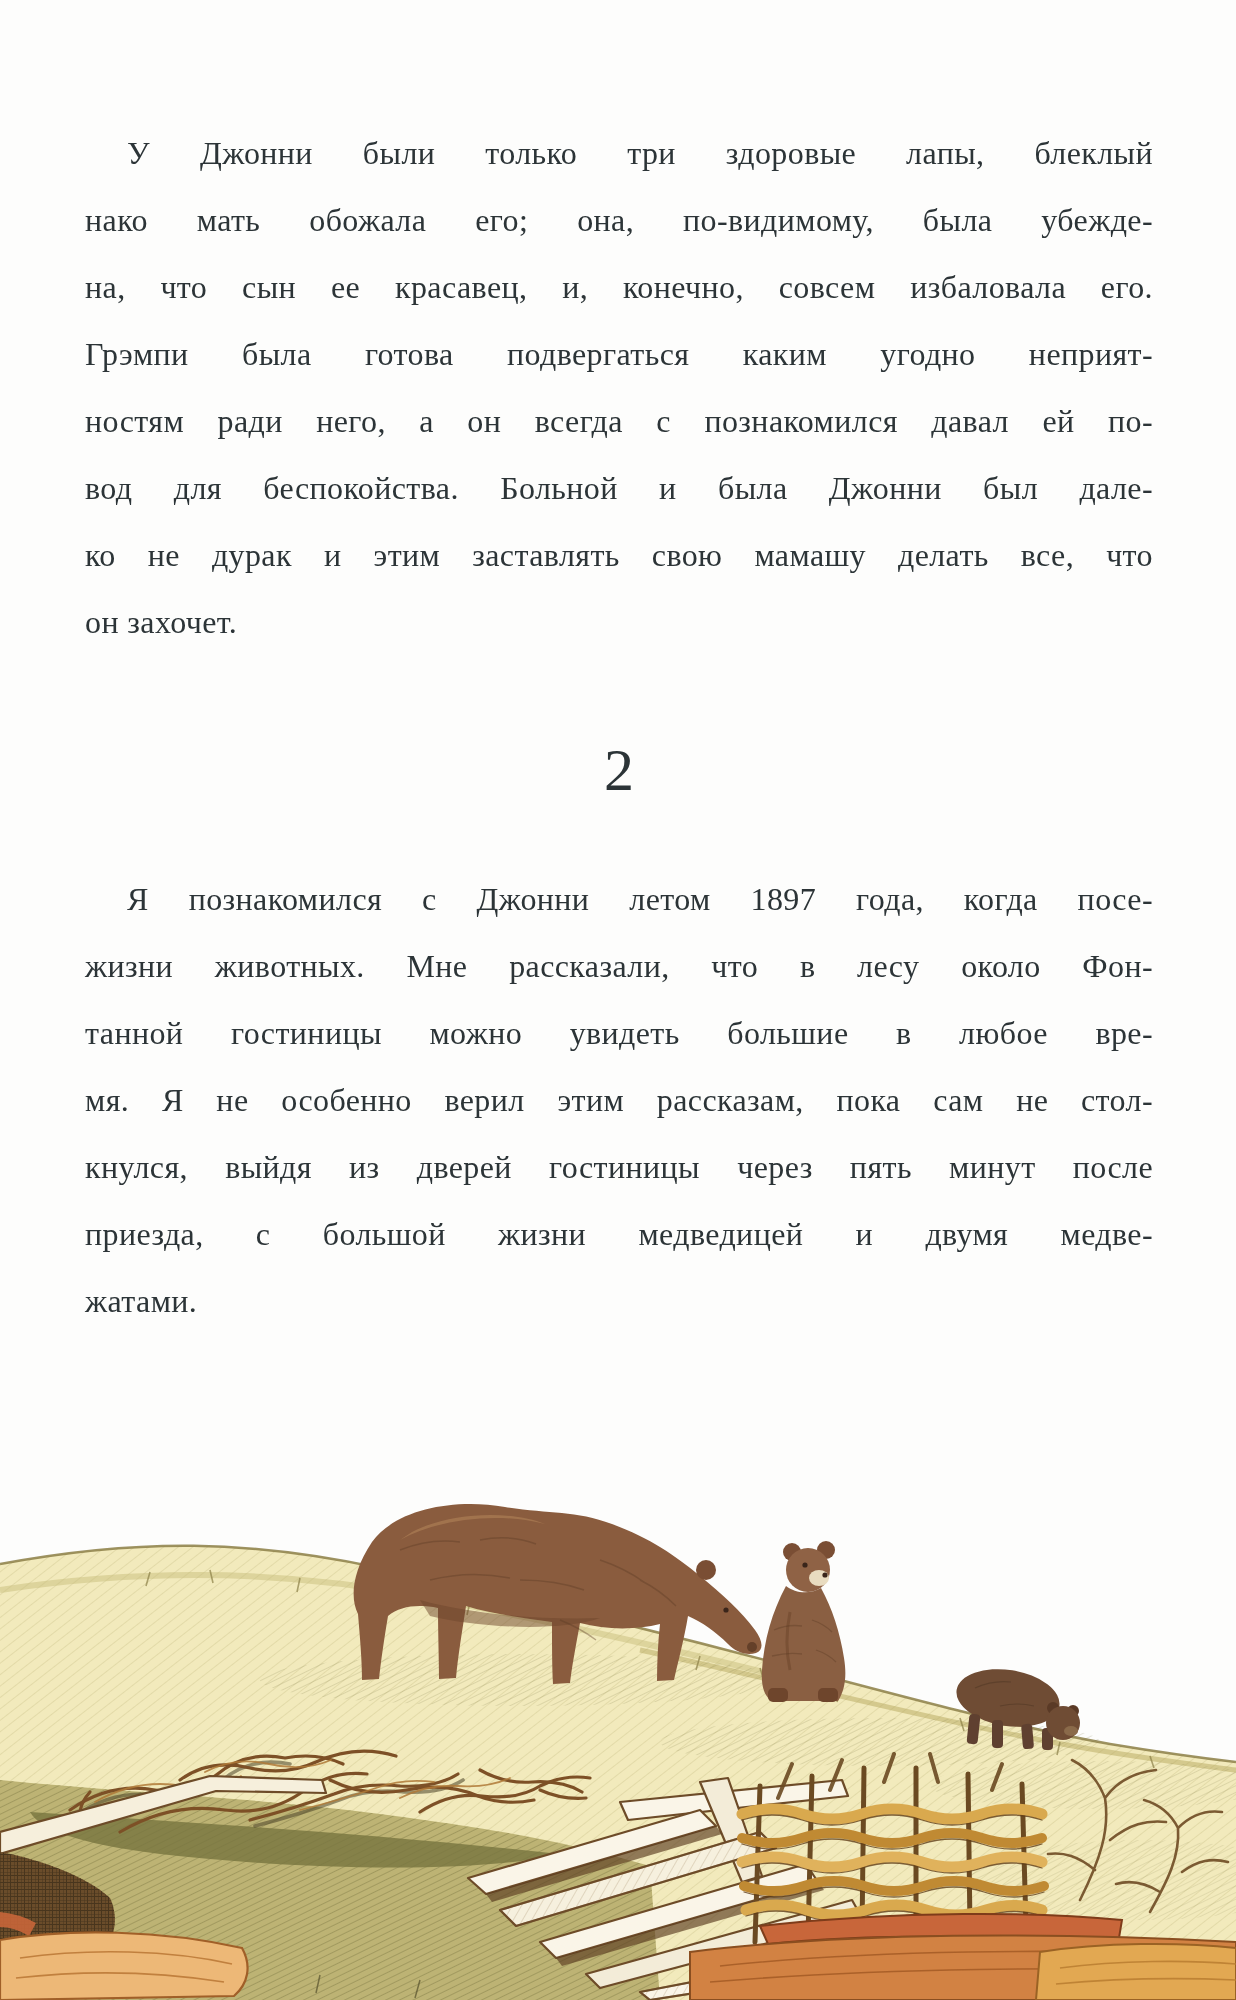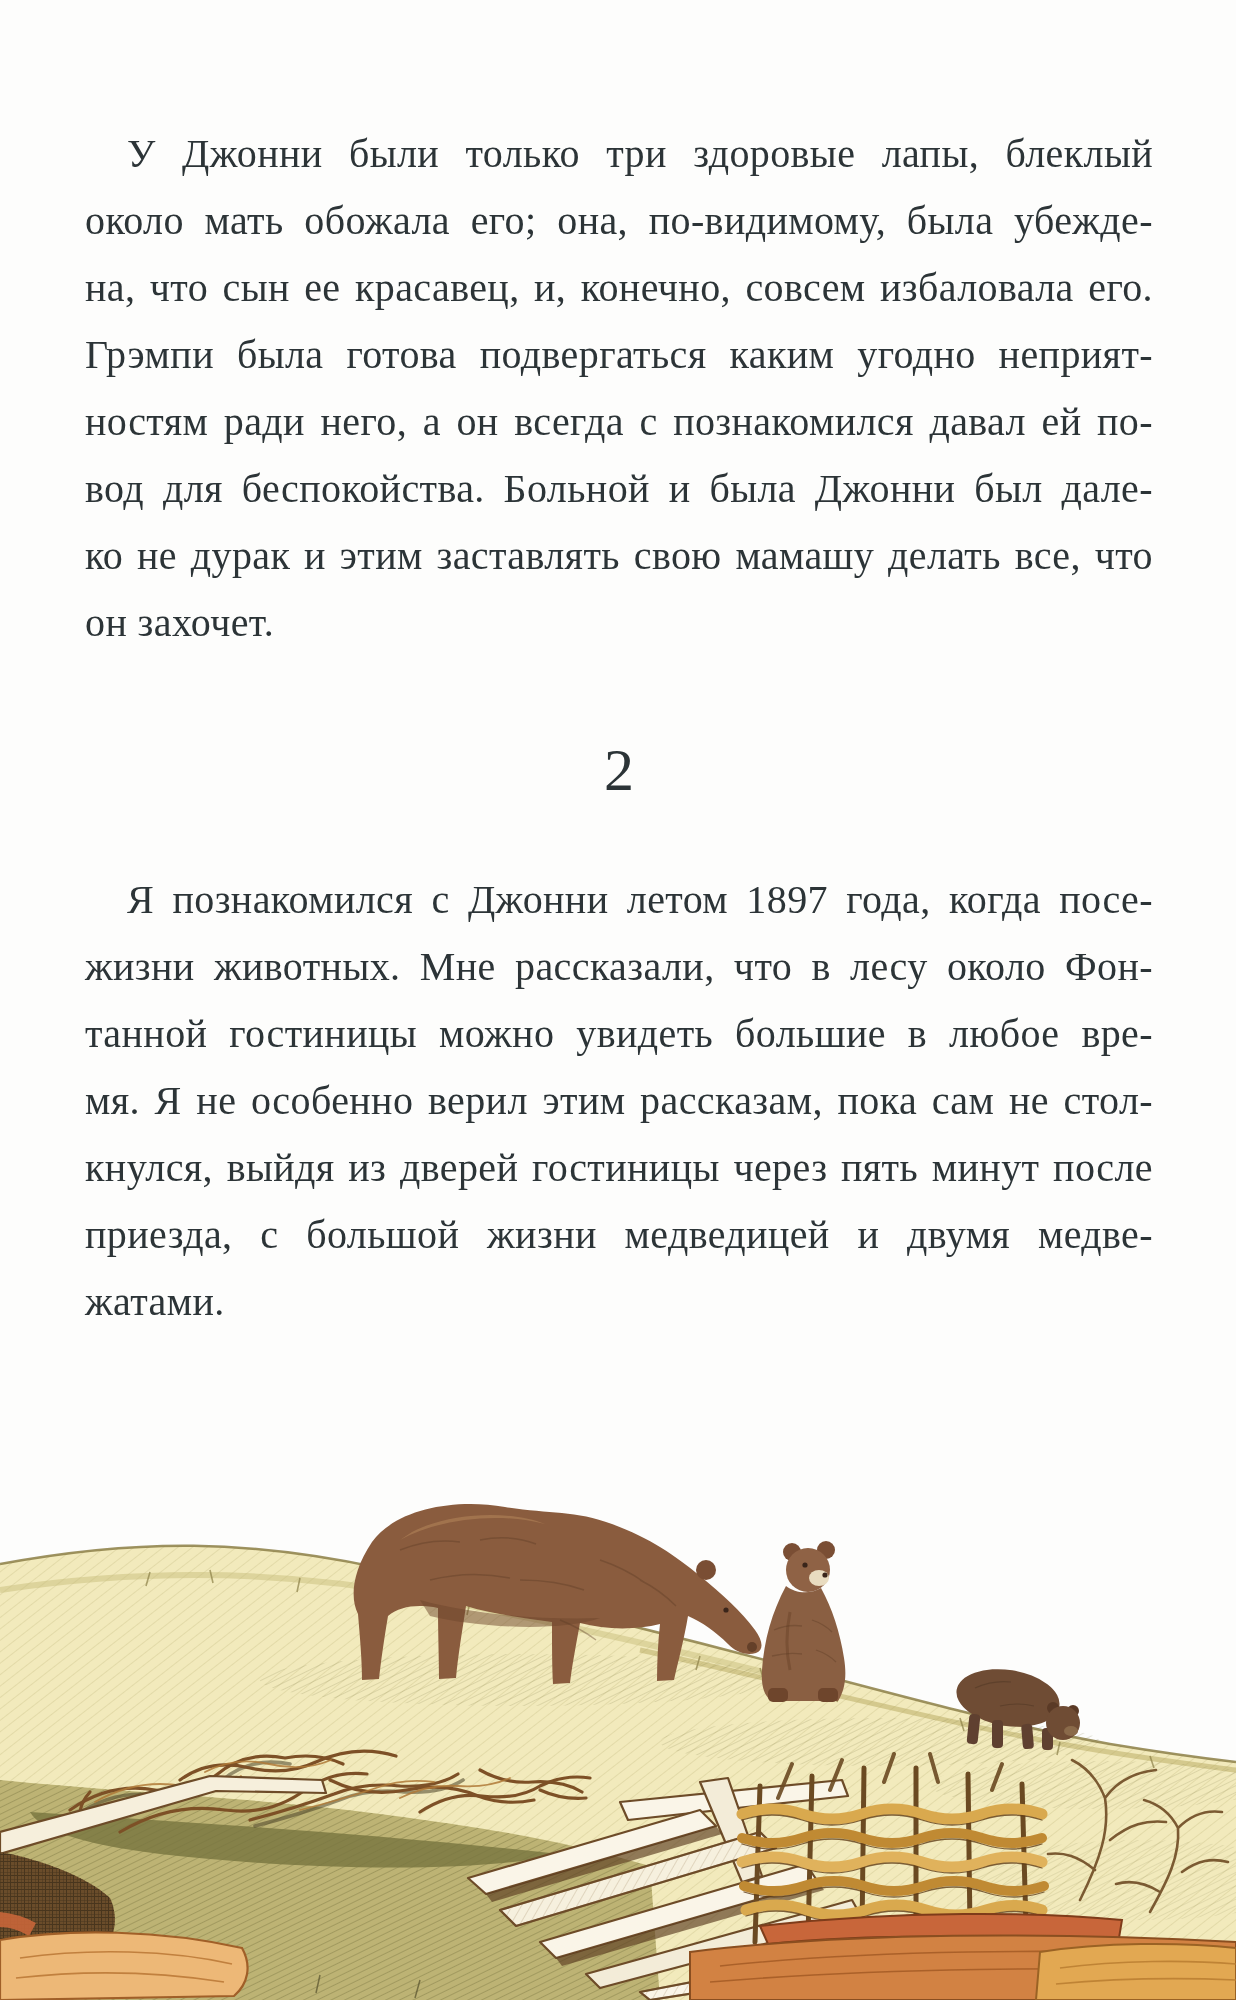--- a/index.html
+++ b/index.html
@@ -5,21 +5,21 @@
   html,body{margin:0;padding:0;}
   body{
     width:1236px;height:2000px;position:relative;
     background:#fdfdfc;
     font-family:"Liberation Serif","DejaVu Serif",serif;
     overflow:hidden;
   }
   .page{position:absolute;inset:0;background:#fdfdfc;}
   .para{
     position:absolute;left:85px;width:1068px;margin:0;
-    font-size:40px;line-height:67px;color:#2c3437;
+    font-size:32px;line-height:67px;color:#2c3437;
     letter-spacing:.4px;
   }
   #p1{top:120px;}
   #p2{top:866px;}
   .line{display:block;text-align:justify;text-align-last:justify;}
   .line.first{text-indent:42px;}
   .line.last{text-align-last:left;}
   .section-no{
     position:absolute;left:85px;width:1068px;top:722px;margin:0;
     font-size:60px;font-weight:normal;line-height:96px;
@@ -27,21 +27,21 @@
   }
   .illo{position:absolute;left:0;top:1480px;width:1236px;height:520px;display:block;}
 </style>
 </head>
 <body>
 
 <div class="page">
 
   <p class="para" id="p1">
       <span class="line first">У Джонни были только три здоровые лапы, блеклый</span>
-      <span class="line">около мать обожала его; она, по-видимому, была убежде-</span>
+      <span class="line">нако мать обожала его; она, по-видимому, была убежде-</span>
       <span class="line">на, что сын ее красавец, и, конечно, совсем избаловала его.</span>
       <span class="line">Грэмпи была готова подвергаться каким угодно неприят-</span>
       <span class="line">ностям ради него, а он всегда с познакомился давал ей по-</span>
       <span class="line">вод для беспокойства. Больной и была Джонни был дале-</span>
       <span class="line">ко не дурак и этим заставлять свою мамашу делать все, что</span>
       <span class="line last">он захочет.</span>
     </p>
 
   <h2 class="section-no">2</h2>
 

